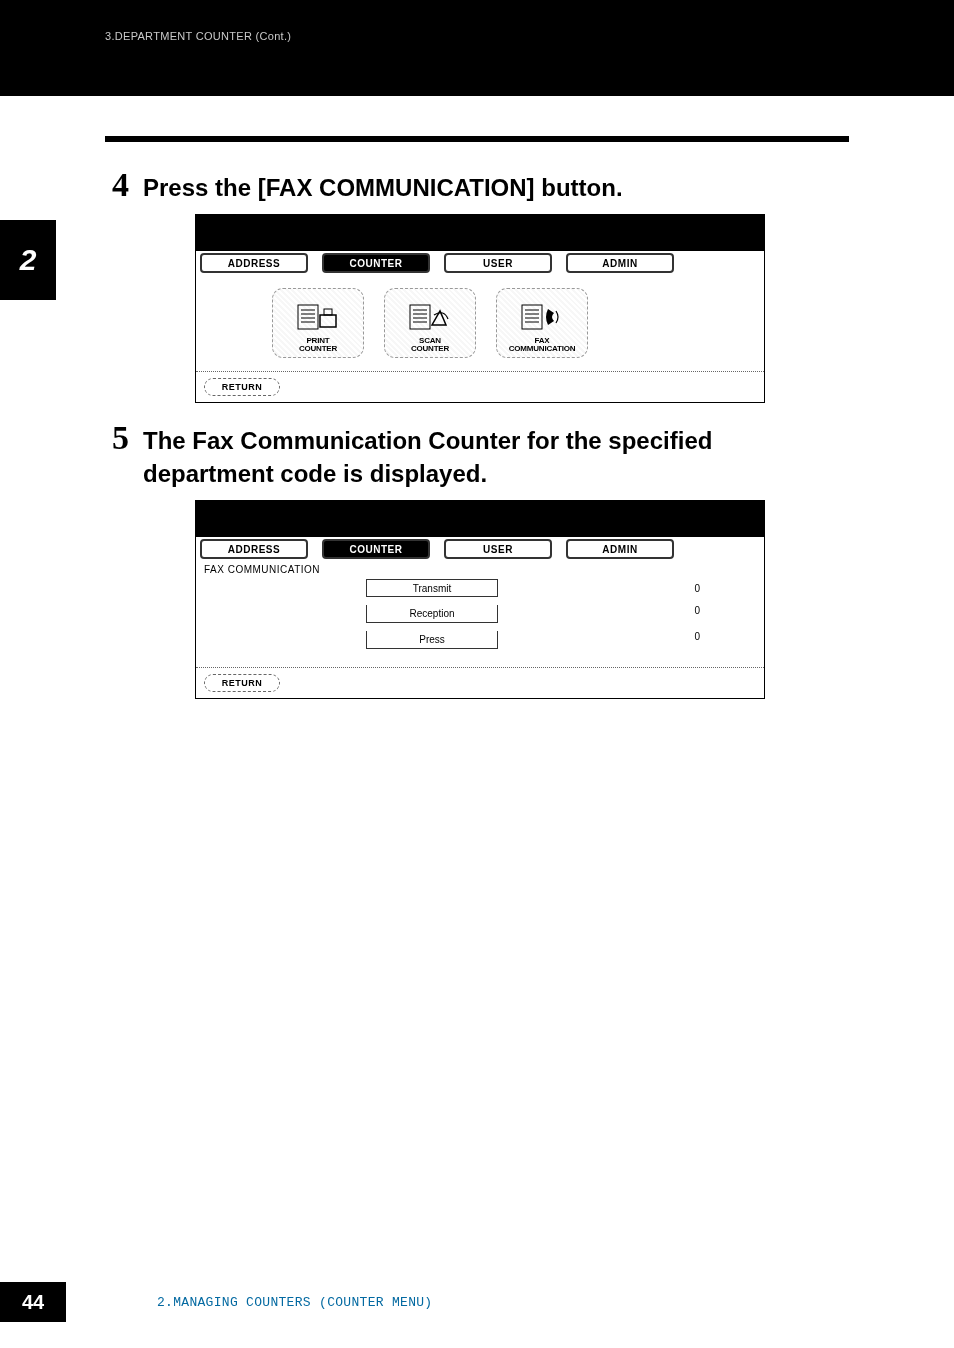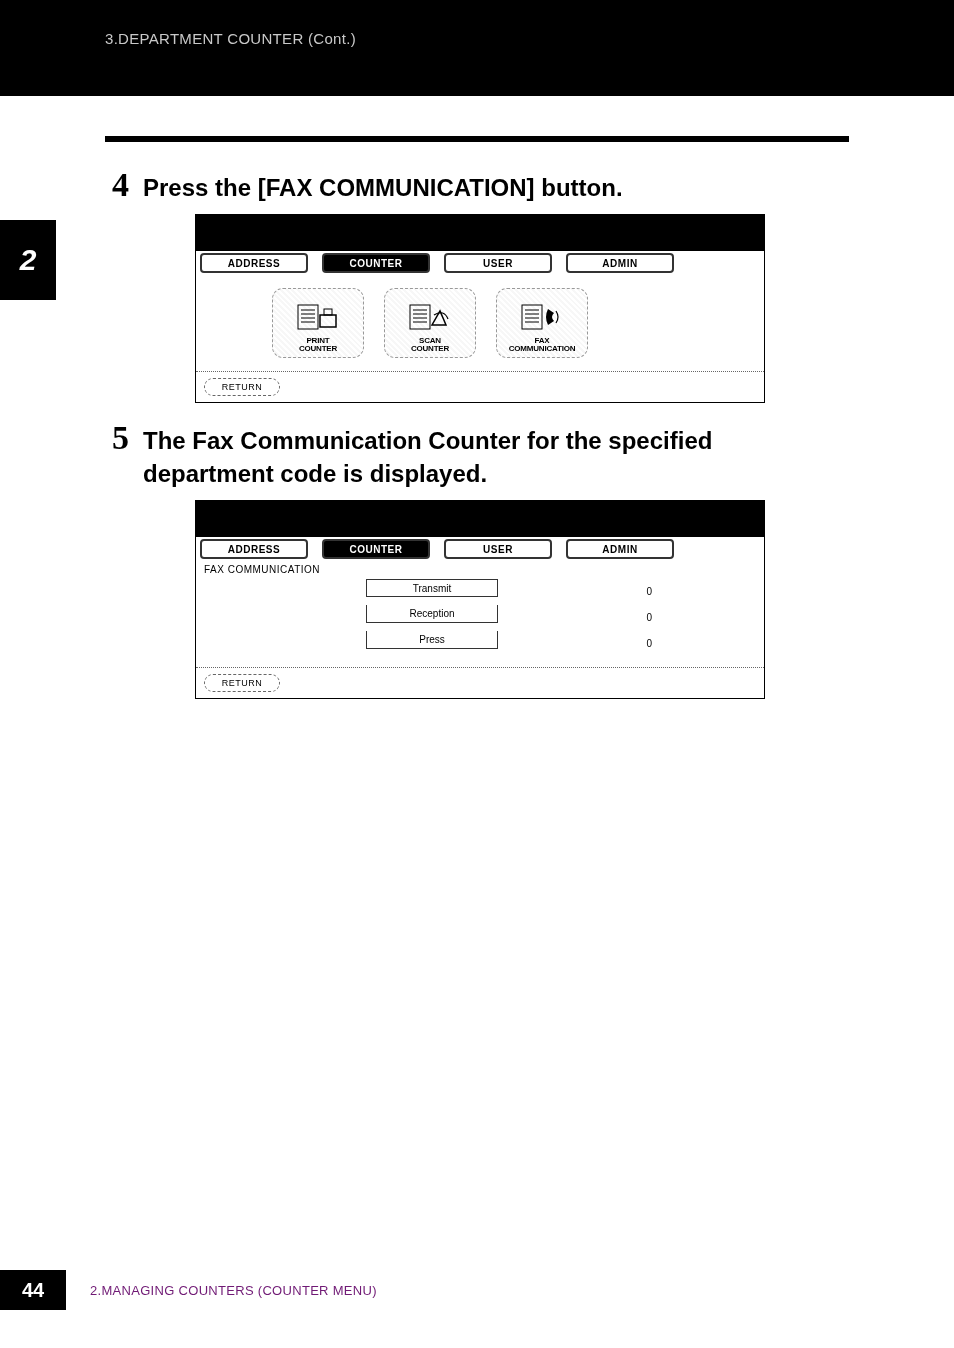--- a/index.html
+++ b/index.html
@@ -1,46 +1,46 @@
 <!DOCTYPE html>
 <html><head>
 <meta charset="utf-8">
 <style>
   * { box-sizing: border-box; margin: 0; padding: 0; }
   html, body { width: 954px; height: 1348px; background: #fff; font-family: Arial, Helvetica, sans-serif; color: #000; }
   .page { position: relative; width: 954px; height: 1348px; }
   .top-band { width: 100%; height: 96px; background: #000; }
-  .top-band .bc { position: absolute; top: 30px; left: 105px; color: #c9c9c9; font-size: 15px; letter-spacing: 0.3px; }
+  .top-band .bc { position: absolute; top: 30px; left: 105px; color: #c9c9c9; font-size: 11px; letter-spacing: 0.3px; }
   .side-tab { position: absolute; left: 0; top: 220px; width: 56px; height: 80px; background: #000; color: #fff; display: flex; align-items: center; justify-content: center; font-size: 30px; font-weight: bold; font-style: italic; }
   .white-gap { height: 40px; }
   .black-sep { height: 6px; background: #000; margin: 0 105px 0 105px; }
   .content { padding: 16px 105px 0 105px; }
   .step { display: flex; align-items: flex-start; gap: 14px; margin-top: 10px; }
   .step-num { font-size: 34px; font-weight: 900; font-family: Georgia, 'Times New Roman', serif; line-height: 1; min-width: 24px; text-align: right; }
   .step-text { font-size: 24px; font-weight: bold; line-height: 1.35; margin-top: 4px; }
   .screenshot { margin: 10px 0 18px 90px; width: 570px; border: 1px solid #000; background: #fff; }
   .ss-black { height: 36px; background: #000; }
   .tabs-row { display: flex; gap: 12px; padding: 2px 4px; background: #fff; }
   .tab-btn { flex: 0 0 auto; width: 108px; height: 20px; border: 2px solid #333; border-radius: 4px; display: flex; align-items: center; justify-content: center; font-size: 10px; letter-spacing: 0.5px; font-weight: bold; background: #fff; margin-right: 2px; }
   .tab-btn.active { background: #000; color: #fff; }
   .icons-area { height: 96px; background: #fff; display: flex; align-items: center; justify-content: flex-start; gap: 20px; padding-left: 76px; }
   .icon-btn { width: 92px; height: 70px; border: 1px dashed #999; border-radius: 11px; display: flex; flex-direction: column; align-items: center; justify-content: flex-end; padding-bottom: 4px; background: repeating-linear-gradient(45deg,#f7f7f7 0,#f7f7f7 2px,#fff 2px,#fff 4px); }
   .icon-svg { width: 44px; height: 34px; }
   .icon-label { font-size: 8px; text-align: center; line-height: 1.05; margin-top: 2px; font-weight: bold; letter-spacing: -0.2px; }
   .return-row { border-top: 1px dotted #666; padding: 6px 8px; background: #fff; }
-  .return-btn { width: 76px; height: 18px; border: 1px dashed #666; border-radius: 9px; display: flex; align-items: center; justify-content: center; font-size: 9px; font-weight: normal; letter-spacing: 0.5px; text-align: right; }
+  .return-btn { width: 76px; height: 18px; border: 1px dashed #666; border-radius: 9px; display: flex; align-items: center; justify-content: center; font-size: 9px; font-weight: bold; letter-spacing: 0.5px; text-align: right; }
   .fc-title { font-size: 10px; padding: 3px 8px 0; letter-spacing: 0.5px; }
   .tbl-area { padding: 4px 40px 10px; }
-  .tbl-row { display: flex; align-items: flex-end; }
+  .tbl-row { display: flex; align-items: center; gap: 48px; }
   .tbl-label { width: 132px; height: 18px; border: 1px solid #333; display: flex; align-items: center; justify-content: center; font-size: 10px; margin-left: 130px; }
   .tbl-label.mid { border-top: none; margin-top: 8px; }
   .tbl-val { width: 96px; text-align: right; font-size: 10px; margin-left: 58px; }
-  .footer { position: absolute; bottom: 38px; left: 0; width: 100%; display: flex; align-items: center; }
+  .footer { position: absolute; bottom: 26px; left: 0; width: 100%; display: flex; align-items: center; gap: 47px; }
   .pg-box { width: 66px; height: 40px; background: #000; color: #fff; display: flex; align-items: center; justify-content: center; font-size: 20px; font-weight: bold; }
-  .footer-txt { margin-left: 24px; font-size: 13px; color: #701a75; letter-spacing: 0.3px; }
+  .footer-txt { margin-left: 44px; font-size: 13px; color: #0369a1; letter-spacing: 0.3px; font-family: Liberation Mono, monospace; }
 </style>
 </head>
 <body>
 <div class="page">
 
   <div class="top-band">
     <div class="bc">3.DEPARTMENT COUNTER (Cont.)</div>
   </div>
 
   <div class="side-tab">2</div>

